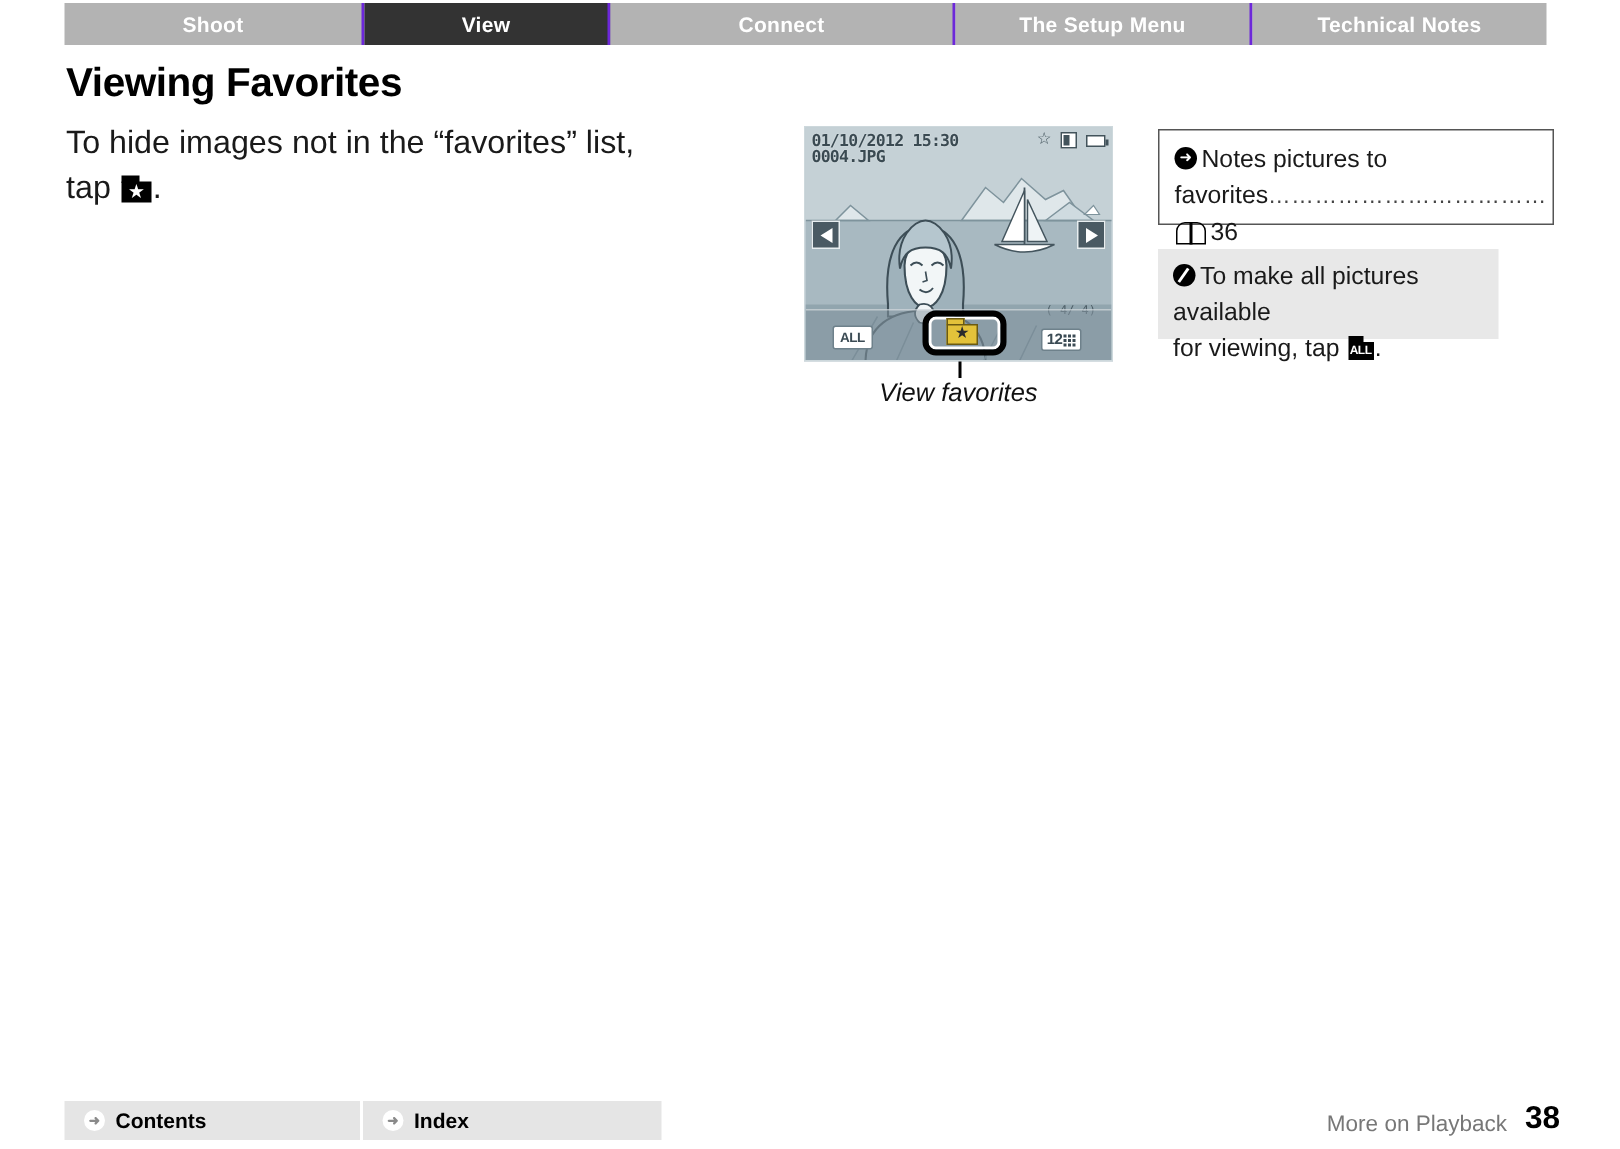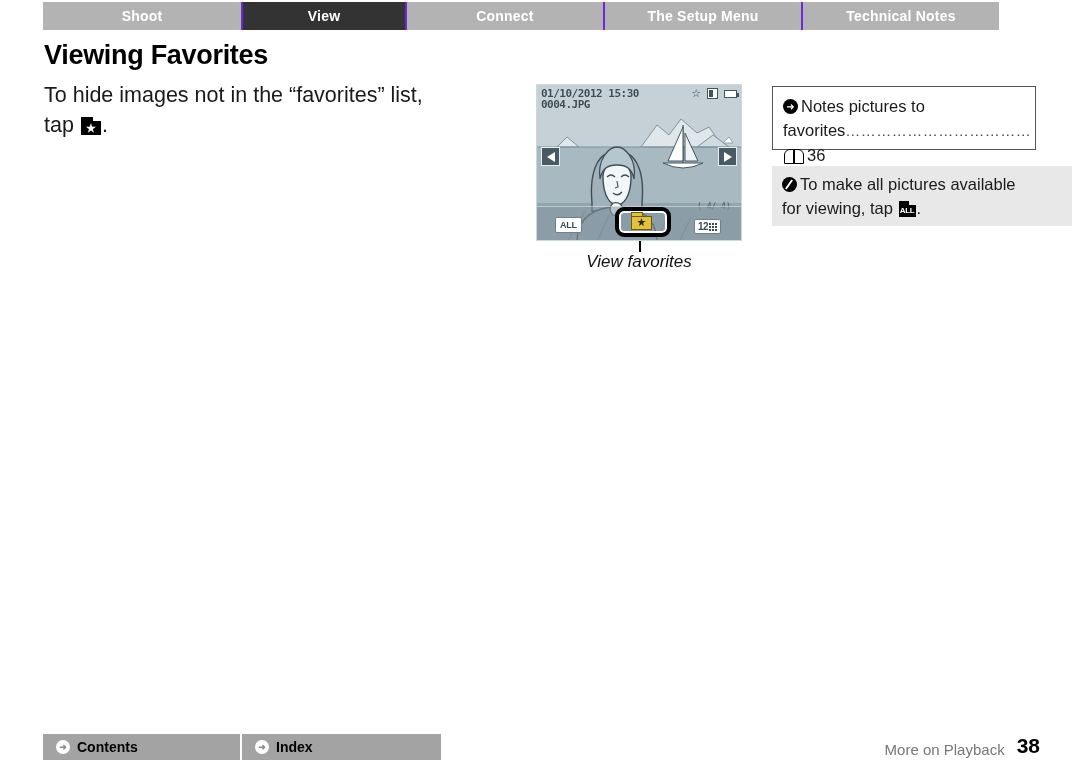--- a/index.html
+++ b/index.html
@@ -216,21 +216,21 @@
   .book-ico:before, .book-ico:after{
     content:""; position:absolute; top:0; width:9px; height:13px;
     border:1.5px solid #000; border-radius: 0 6px 0 0;
   }
   .book-ico:before{ left:0; border-radius: 6px 0 0 0; }
   .book-ico:after { right:0; }
 
   
   .note-box {
     position: absolute; left: 772px; top: 166px;
-    width: 300px; height: 60px;
+    width: 227px; height: 60px;
     background: #e8e8e8;
     padding: 6px 10px 0 10px;
     font-size: 16.5px;
     line-height: 24px;
     color: #1a1a1a;
   }
   .pencil-ico {
     display:inline-block; width:15px; height:15px; border-radius:50%;
     background:#000; position:relative; vertical-align:-2px; margin-right:3px;
   }
@@ -240,21 +240,21 @@
   }
 
   
   .footer-nav {
     position: absolute; left: 43px; bottom: 6px;
     width: 398px; height: 26px;
     display:flex;
   }
   .fnav {
     flex: 1 1 50%;
-    background: #a3a3a3;
+    background: #e5e5e5;
     color: #000;
     font-weight: bold;
     font-size: 14px;
     display:flex; align-items:center; gap:7px;
     padding-left: 13px;
     border-right: 2px solid #fff;
   }
   .fnav:last-child { border-right:none; }
   .fnav .ico {
     display:inline-block; width: 14px; height: 14px; border-radius: 50%;
@@ -276,21 +276,21 @@
 
 <div class="page">
 
   <div class="tabbar">
     <div class="tab" style="width:200px">
         <span>Shoot</span>
       </div>
     <div class="tab active" style="width:164px">
         <span>View</span>
       </div>
-    <div class="tab" style="width:198px">
+    <div class="tab" style="width:230px">
         <span>Connect</span>
       </div>
     <div class="tab" style="width:198px">
         <span>The Setup Menu</span>
       </div>
     <div class="tab" style="width:196px">
         <span>Technical Notes</span>
       </div>
   </div>
 

